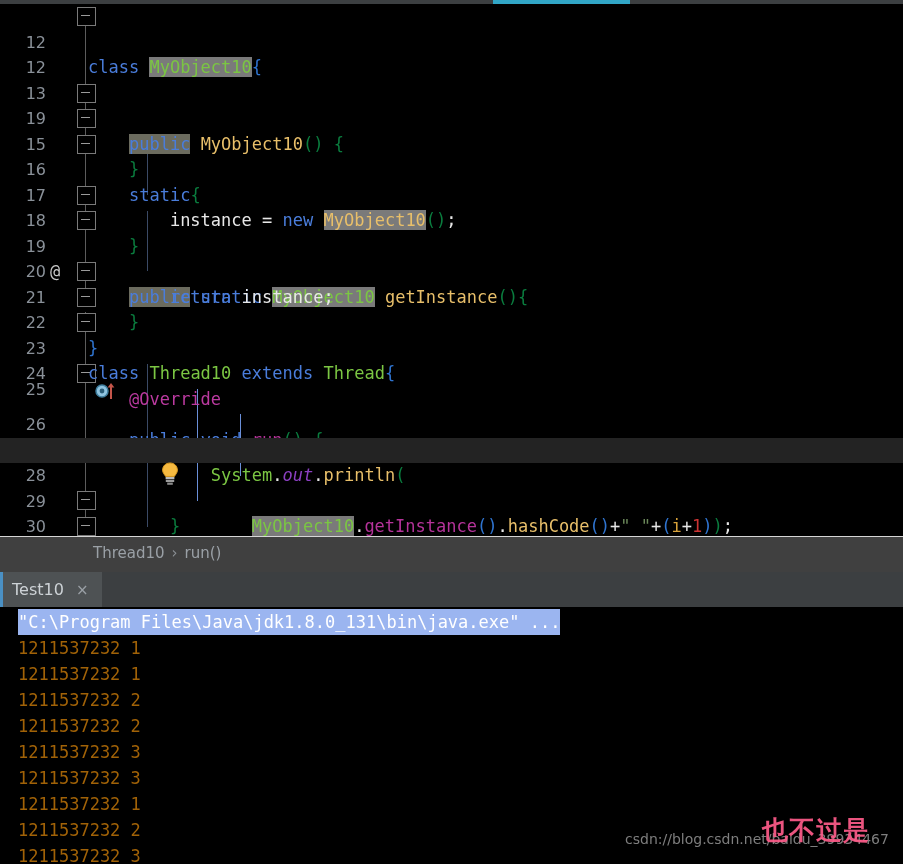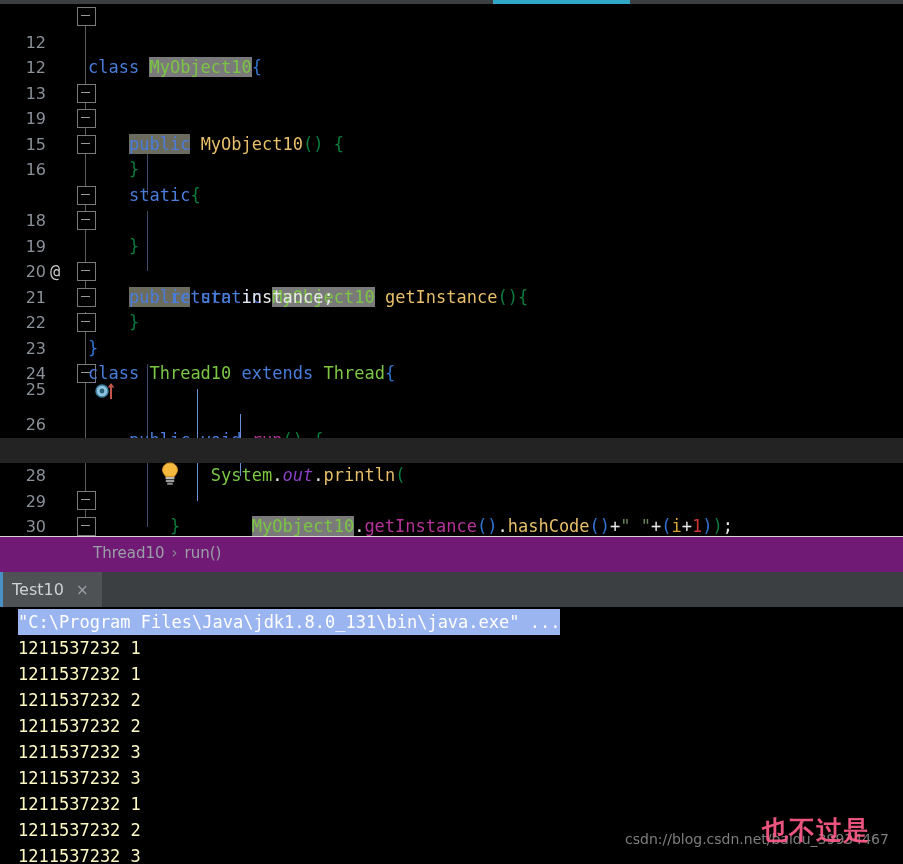--- a/index.html
+++ b/index.html
@@ -40,35 +40,35 @@
   .itl{color:#8a3fc0;font-style:italic;}
   .str{color:#6a8759;}
   .vr{color:#d7a13a;}
   .mth{color:#b5339a;}
   .nulw{color:#b0b0b0;border-bottom:1px dotted #7a7a7a;}
   .hl{background:#6b6b5e;}
   .hl2{background:#7a7a7a;}
 
   
   .crumbsep{position:absolute;left:0;top:536px;width:903px;height:1px;background:#d6d6d6;}
-  .crumbs{position:absolute;left:0;top:537px;width:903px;height:35px;background:#701a75;
+  .crumbs{position:absolute;left:0;top:537px;width:903px;height:35px;background:#404040;
           font-family:"DejaVu Sans",sans-serif;font-size:15px;color:#9aa0a6;}
   .crumbs .inner{position:absolute;left:93px;top:7px;}
   .crumbs .chev{color:#8a8f94;padding:0 7px;}
 
   
   .console{position:absolute;left:0;top:572px;width:903px;height:292px;background:#3c3f41;}
   .tabrow{position:absolute;left:0;top:0;width:903px;height:35px;background:#3c3f41;}
   .tab{position:absolute;left:0;top:0;height:35px;background:#4e5254;display:flex;align-items:center;
        padding:0 14px 6px 12px;font-family:"DejaVu Sans",sans-serif;font-size:16px;color:#cdd2d6;}
   .tab .tabmark{position:absolute;left:0;top:0;width:3px;height:35px;background:#4a90c4;}
   .tab .closex{margin-left:12px;color:#9aa0a6;font-size:15px;}
   .outarea{position:absolute;left:0;top:35px;width:903px;height:257px;background:#000;overflow:hidden;}
   .outgut{position:absolute;left:0;top:0;width:16px;height:257px;background:#000;}
-  .outline{position:absolute;left:18px;white-space:pre;font-size:17px;line-height:26px;height:26px;color:#fef9c3;}
+  .outline{position:absolute;left:18px;white-space:pre;font-size:17px;line-height:26px;height:26px;color:#a16207;}
   .outline.sel{background:#9bb5f0;color:#ffffff;}
 
   
   .wm{position:absolute;left:625px;top:831px;font-family:"DejaVu Sans",sans-serif;font-size:14px;color:#7e7e7e;}
   .wmcn{position:absolute;left:762px;top:813px;font-family:"DejaVu Sans",sans-serif;font-size:26px;font-weight:bold;
         color:#ff5c8a;opacity:.92;letter-spacing:1px;}
 </style>
 </head>
 <body>
 
@@ -124,20 +124,24 @@
   <div class="codeline" style="top:102px;">
     <span class="lnum">15</span>
     <span class="code">    <span class="par">}</span></span>
   </div>
 
   <div class="codeline" style="top:127.5px;">
     <span class="lnum">16</span>
     <span class="code">    <span class="kw">static</span><span class="par">{</span></span>
   </div>
 
+  <div class="codeline" style="top:153px;">
+    <span class="lnum">17</span>
+    <span class="code">        <span class="txt">instance</span> <span class="txt">=</span> <span class="kw">new</span> <span class="fn hl2">MyObject10</span><span class="par">()</span><span class="txt">;</span></span>
+  </div>
 
   <div class="codeline" style="top:178.5px;">
     <span class="lnum">18</span>
     <span class="code">    <span class="par">}</span></span>
   </div>
 
   <div class="codeline" style="top:204px;">
     <span class="lnum">19</span>
     <span class="gutter-icon" style="left:42px;color:#c8c8c8;font-size:17px;">@</span>
     <span class="code">    <span class="kw hl">public</span> <span class="kw">static</span> <span class="cls hl2">MyObject10</span> <span class="fn">getInstance</span><span class="par">(){</span></span>
@@ -158,20 +162,21 @@
     <span class="code"><span class="bra">}</span></span>
   </div>
 
   <div class="codeline" style="top:306px;">
     <span class="lnum">23</span>
     <span class="code"><span class="kw">class</span> <span class="cls">Thread10</span> <span class="kw">extends</span> <span class="cls">Thread</span><span class="bra">{</span></span>
   </div>
 
   <div class="codeline" style="top:331.5px;">
     <span class="lnum">24</span>
+    <span class="code">    <span class="ann">@Override</span></span>
   </div>
 
   <div class="codeline" style="top:347px;">
     <span class="lnum">25</span>
     <span class="gutter-icon" style="left:34px;top:5px;">
       <svg width="26" height="18" viewBox="0 0 26 18">
         <circle cx="7" cy="9" r="6" fill="#8fc4e0" stroke="#3f7f9f" stroke-width="1.5"></circle>
         <circle cx="7" cy="9" r="2.4" fill="#2a5d77"></circle>
         <path d="M16 17 L16 3" stroke="#c4554a" stroke-width="2" fill="none"></path>
         <path d="M16 1 L12.6 5.6 L19.4 5.6 Z" fill="#c4554a"></path>

